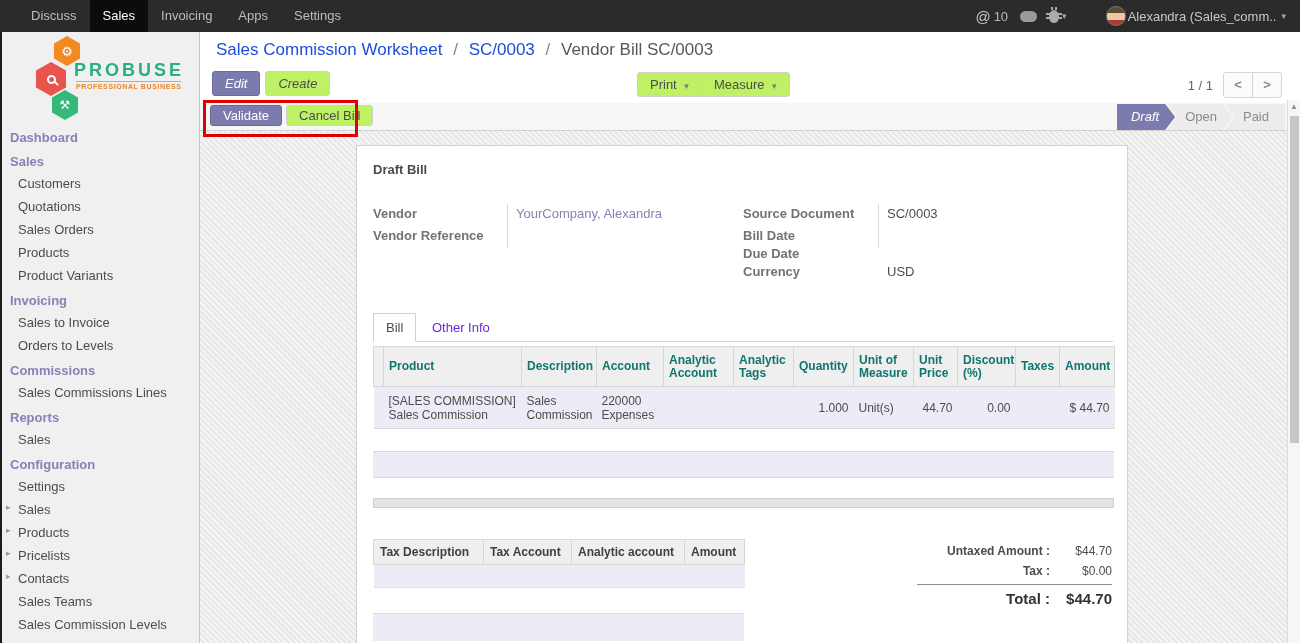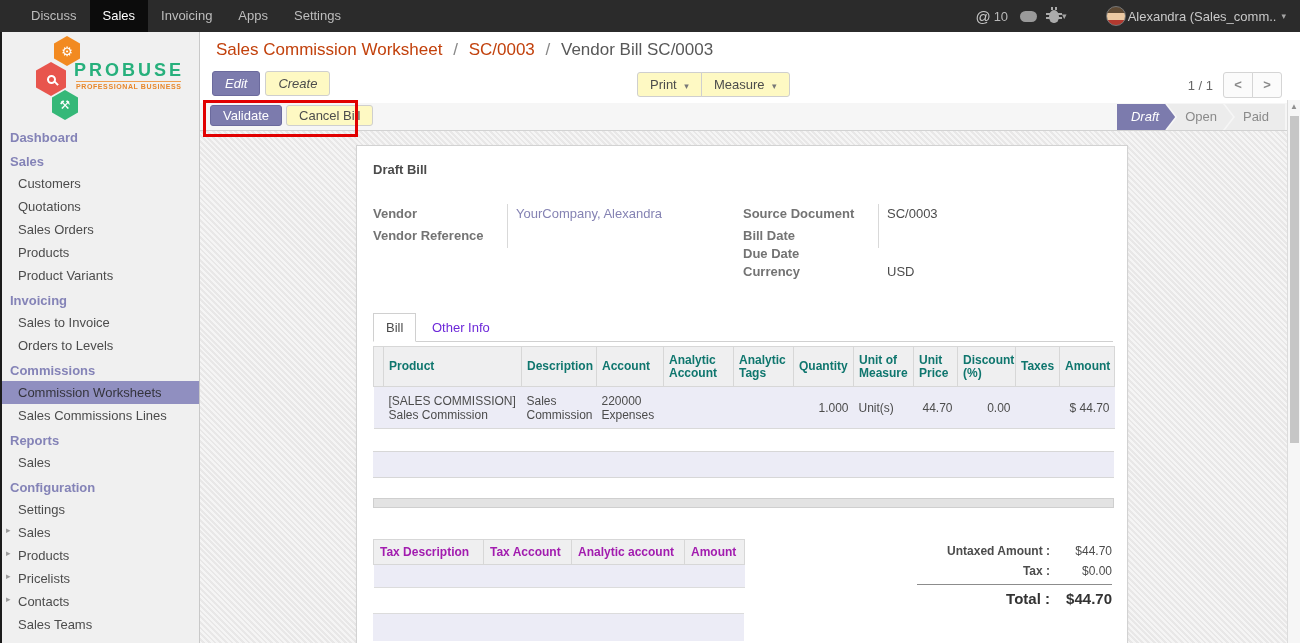--- a/index.html
+++ b/index.html
@@ -39,25 +39,25 @@
   .menu-section-header { color:#8483b7; font-weight:bold; font-size:13px; padding:6px 0 3px 10px; cursor:pointer; }
   .menu-item { font-size:13px; color:#4c4c4c; padding:4px 0 4px 18px; cursor:pointer; position:relative; }
   .menu-item.active { background:#908fc0; color:#34343c; }
   .menu-item .expander { position:absolute; left:6px; top:4px; font-size:9px; color:#9a9a9a; }
 
   
   .main { position:absolute; left:200px; top:32px; width:1100px; height:611px; background:#fff; }
 
   .control-panel { position:absolute; left:0; top:0; width:1100px; height:71px; background:#fff; }
   .breadcrumb { position:absolute; left:16px; top:8px; font-size:17px; white-space:nowrap; }
-  .breadcrumb .bc-link { color:#c2410c; cursor:pointer; }
+  .breadcrumb .bc-link { color:#1d4ed8; cursor:pointer; }
   .breadcrumb .bc-sep { color:#888; margin:0 6px; }
   .breadcrumb .bc-current { color:#585858; }
 
-  .btn { display:inline-block; border-radius:3px; font-size:13px; padding:4px 12px; cursor:pointer; border:1px solid #cfcfcf; background:#fef9c3; color:#4c4c4c; text-align:center; }
+  .btn { display:inline-block; border-radius:3px; font-size:13px; padding:4px 12px; cursor:pointer; border:1px solid #cfcfcf; background:#bef264; color:#4c4c4c; text-align:center; }
   .btn-primary { background:#7c7bad; border-color:#6b6a9d; color:#fff; }
   .cp-buttons-left { position:absolute; left:12px; top:39px; display:flex; gap:5px;font-style:italic; }
   .cp-buttons-right { position:absolute; left:437px; top:40px; display:flex; }
   .cp-buttons-right .btn:first-child { border-radius:3px 0 0 3px; }
   .cp-buttons-right .btn:last-child { border-radius:0 3px 3px 0; margin-left:-1px; }
   .dd-caret { font-size:9px; color:#777; margin-left:4px; }
   .pager { position:absolute; right:18px; top:40px; display:flex; align-items:center; gap:10px; }
   .pager-text { color:#666; font-size:13px; }
   .pager-btns { display:flex; }
   .pager-btn { width:30px; height:26px; border:1px solid #d5d5d5; background:#fbfbfb; color:#8a8a8a; font-weight:bold; font-size:13px; line-height:24px; text-align:center; cursor:pointer; }
@@ -92,21 +92,21 @@
 
   table.o-list { position:absolute; left:16px; top:200px; border-collapse:collapse; table-layout:fixed; width:741px; }
   .o-list th { background:#efeff0; border:1px solid #d7d7d7; border-left:none; font-size:12px; font-weight:bold; color:#0f766e; text-align:left; padding:4px 5px; height:40px; vertical-align:middle; line-height:13px; }
   .o-list th:first-child { border-left:1px solid #d7d7d7; }
   .o-list td { background:#ececf6; border-bottom:1px solid #d9d9d9; font-size:12px; color:#4c4c4c; padding:4px 5px; height:42px; vertical-align:middle; line-height:14px; }
   .o-list .num { text-align:right; }
   .stripe-row { position:absolute; left:16px; top:305px; width:741px; height:27px; background:#ececf6; border-top:1px solid #d7d7d7; border-bottom:1px solid #d7d7d7; }
   .h-scrollbar { position:absolute; left:16px; top:352px; width:741px; height:10px; background:#e3e3e3; border:1px solid #cfcfcf; }
 
   table.tax-list { position:absolute; left:16px; top:393px; border-collapse:collapse; table-layout:fixed; width:371px; }
-  .tax-list th { background:#efeff0; border:1px solid #d7d7d7; border-left:none; font-size:12px; font-weight:bold; color:#a21caf; text-align:left; padding:4px 6px; height:25px; }
+  .tax-list th { background:#efeff0; border:1px solid #d7d7d7; border-left:none; font-size:12px; font-weight:bold; color:#404040; text-align:left; padding:4px 6px; height:25px; }
   .tax-list th:first-child { border-left:1px solid #d7d7d7; }
   .tax-list td { background:#ececf6; border-bottom:1px solid #dcdcdc; height:23px; }
   .tax-stripe2 { position:absolute; left:16px; top:467px; width:371px; height:28px; background:#ececf6; border-top:1px solid #dcdcdc; }
 
   .totals { position:absolute; top:395px; right:15px; width:195px; }
   .tot-row { display:flex; line-height:20px; }
   .tot-label { flex:1; text-align:right; font-weight:bold; font-size:12px; color:#4c4c4c; }
   .tot-value { width:62px; text-align:right; font-size:12px; color:#4c4c4c; }
   .tot-total { border-top:1px solid #8c8c8c; margin-top:3px; padding-top:4px; }
   .tot-total .tot-label, .tot-total .tot-value { font-size:15px; font-weight:bold; color:#333; }
@@ -167,21 +167,20 @@
   <div class="menu-item">Quotations</div>
   <div class="menu-item">Sales Orders</div>
   <div class="menu-item">Products</div>
   <div class="menu-item">Product Variants</div>
 
   <div class="menu-section-header">Invoicing</div>
   <div class="menu-item">Sales to Invoice</div>
   <div class="menu-item">Orders to Levels</div>
 
   <div class="menu-section-header">Commissions</div>
-  <div class="menu-item active">Commission Worksheets</div>
   <div class="menu-item">Sales Commissions Lines</div>
 
   <div class="menu-section-header">Reports</div>
   <div class="menu-item">Sales</div>
 
   <div class="menu-section-header">Configuration</div>
   <div class="menu-item">Settings</div>
   <div class="menu-item">
     <span class="expander">▸</span>
     <span>Sales</span>

